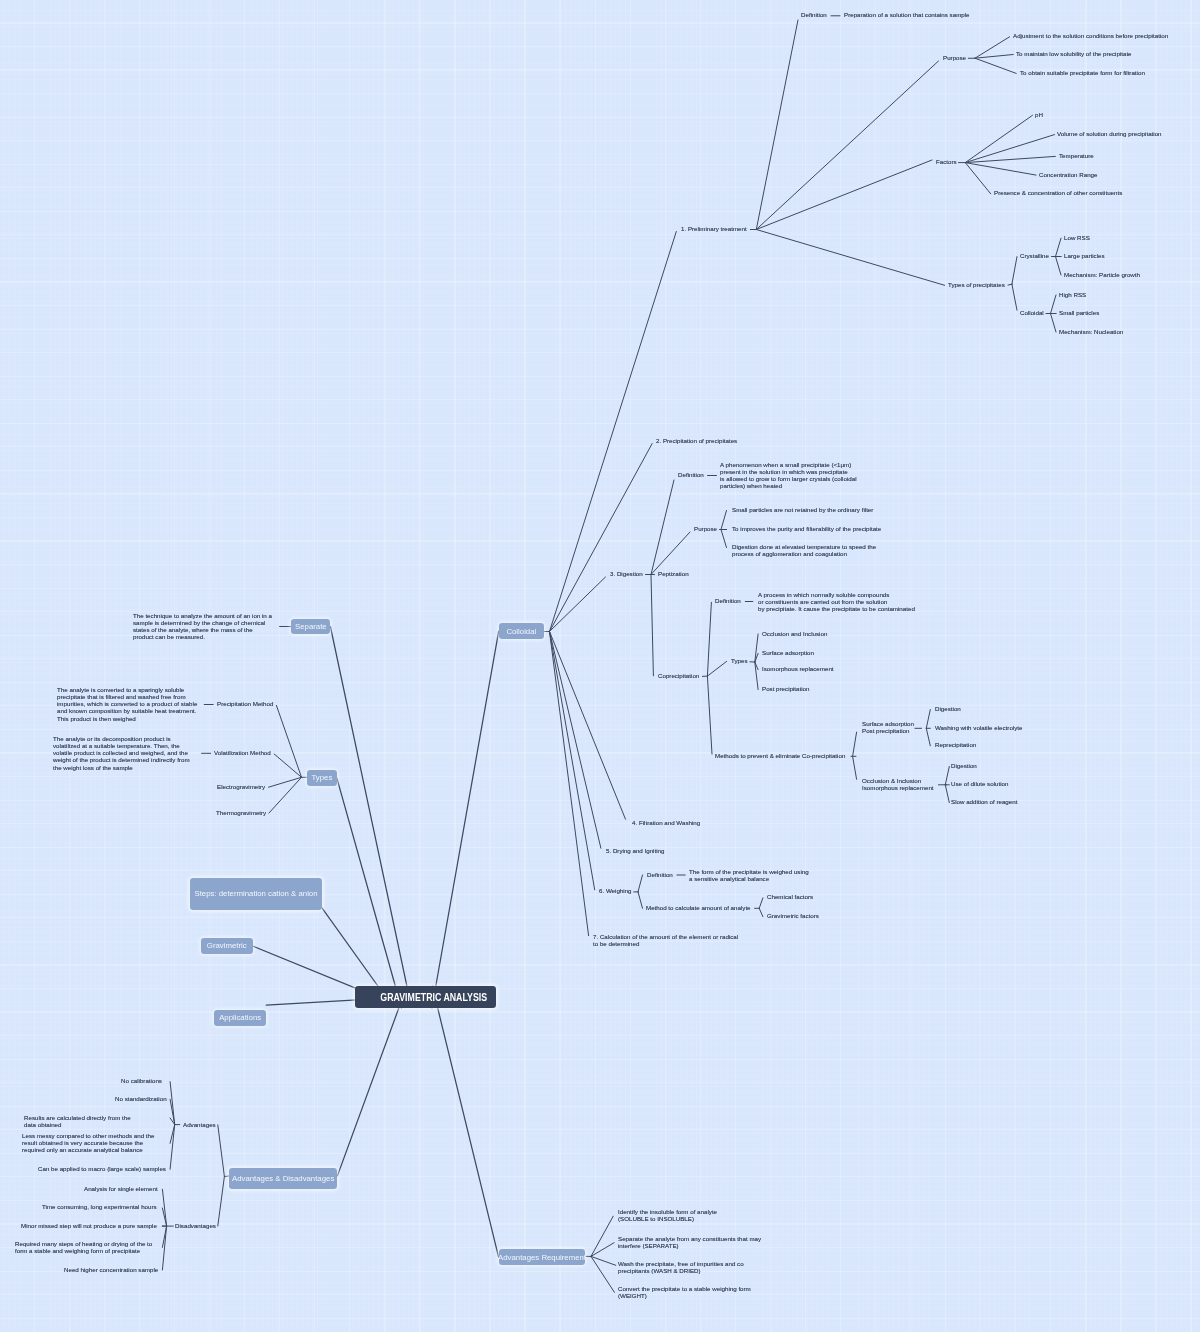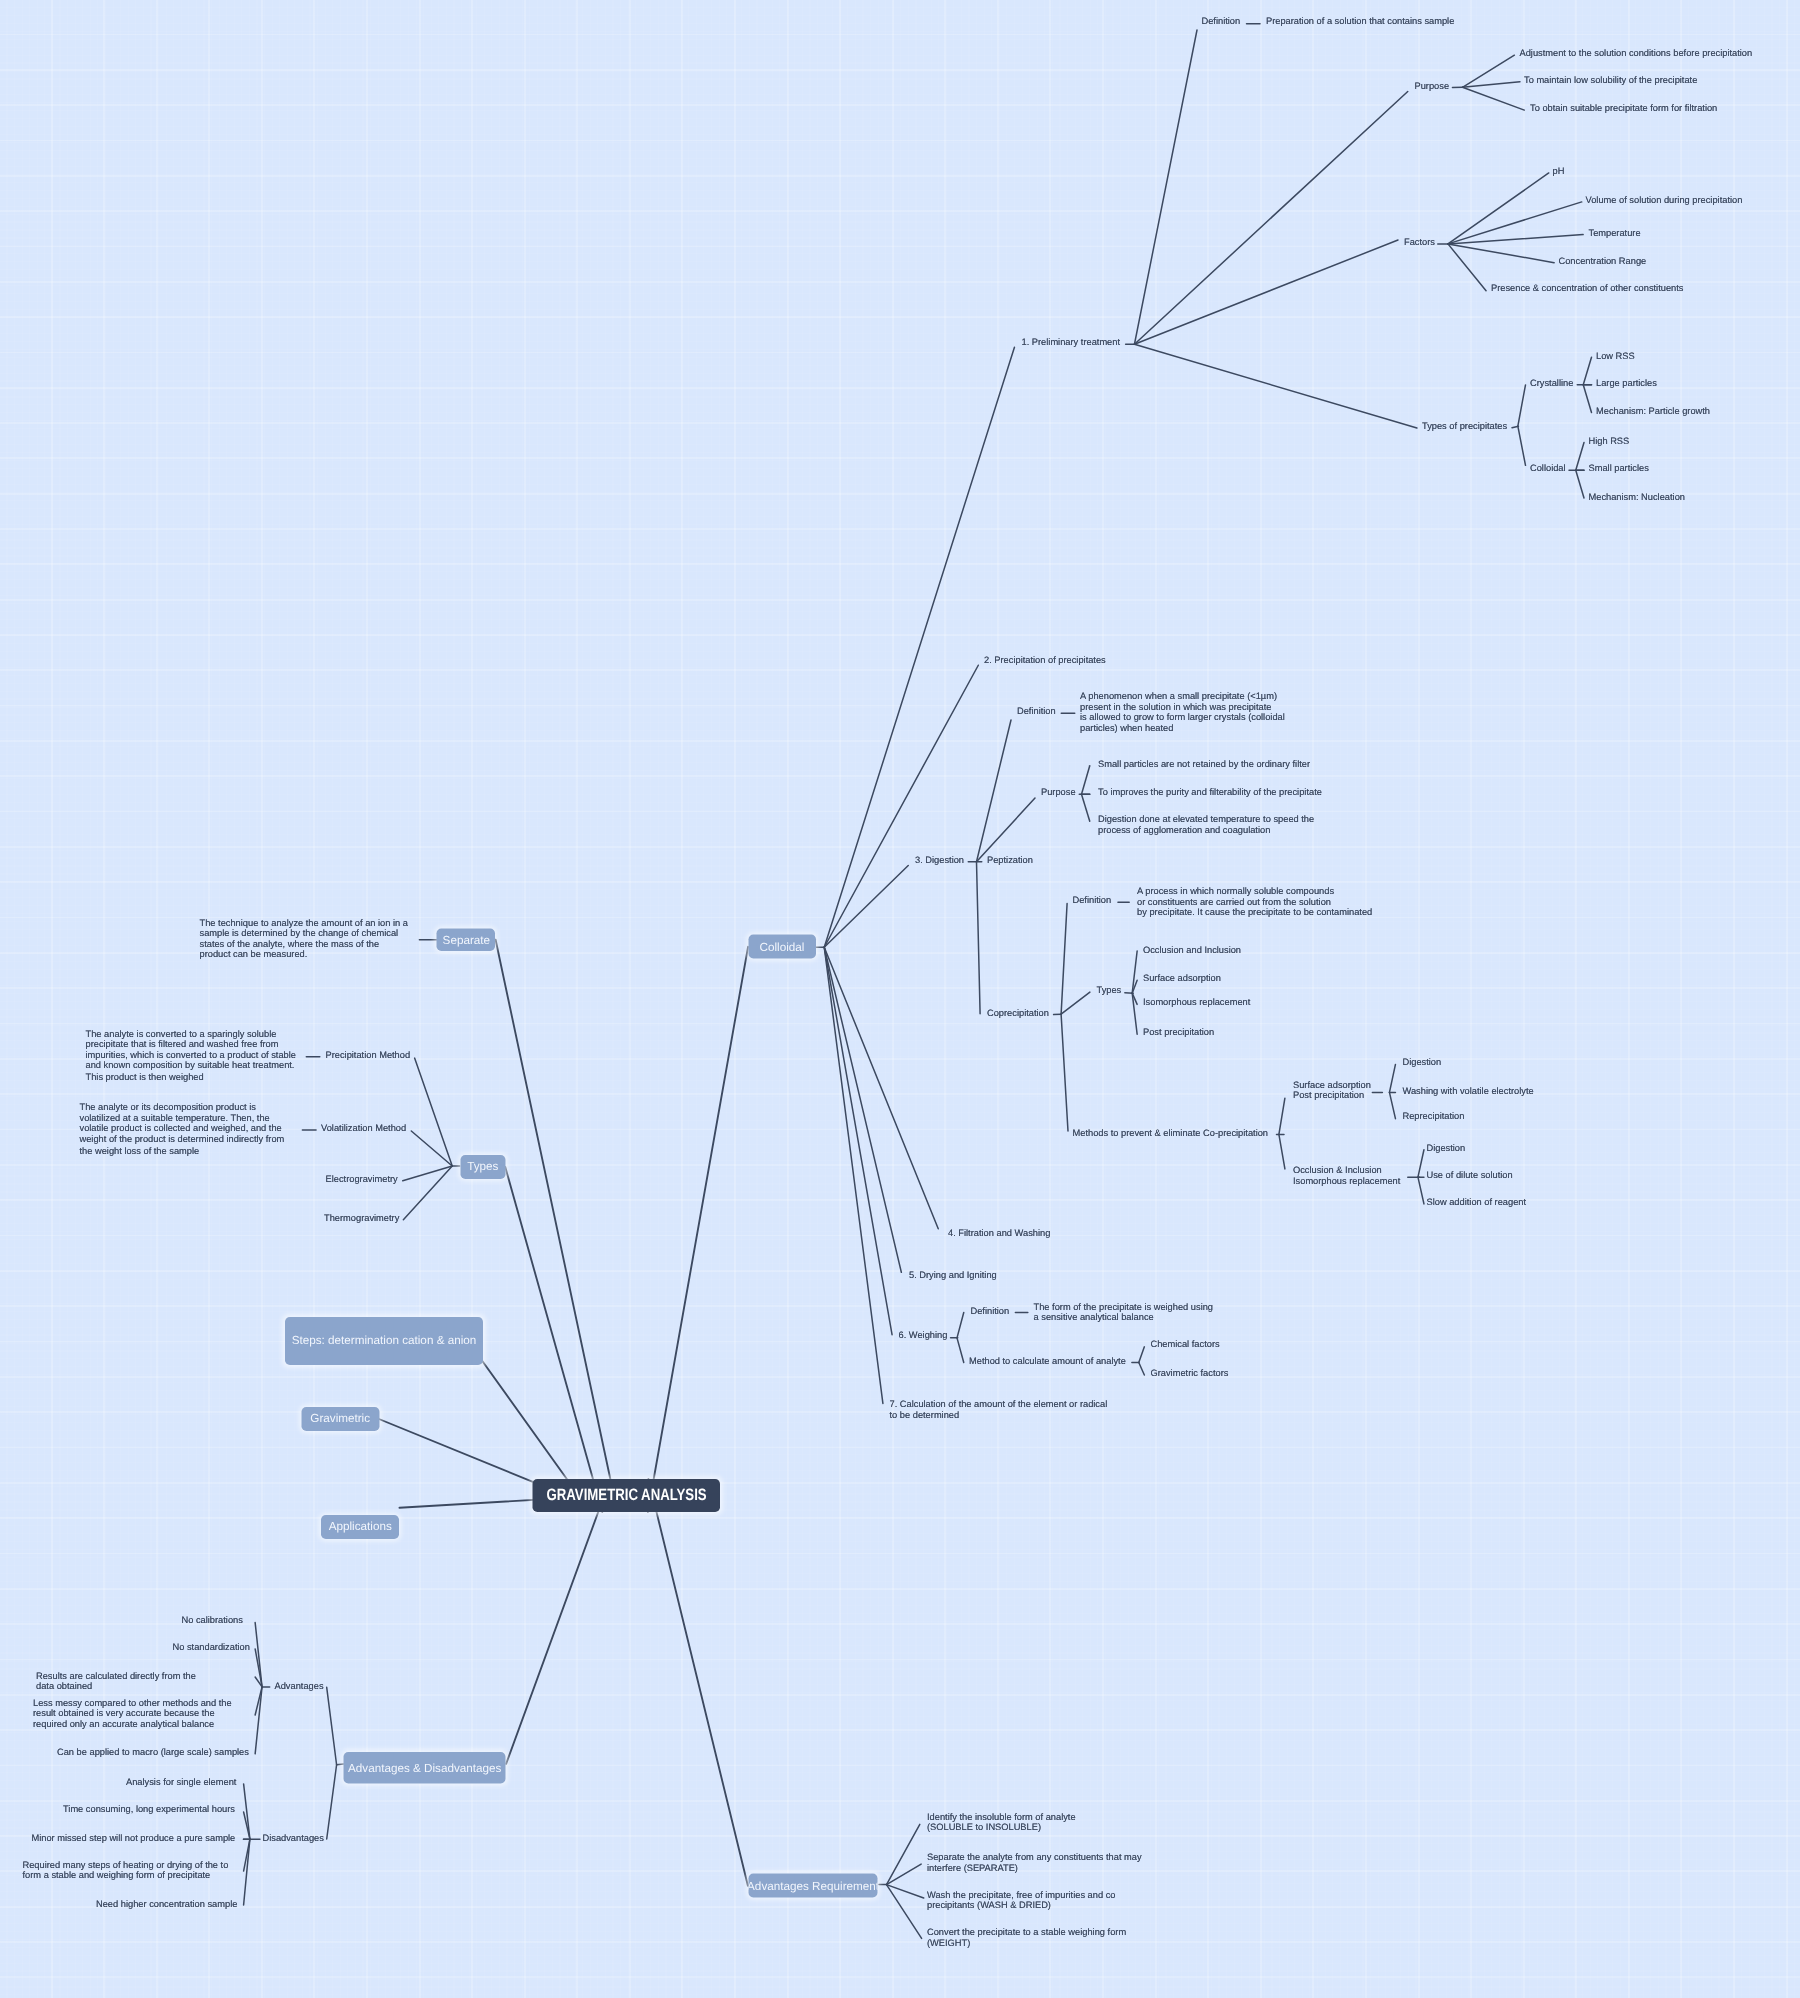--- a/index.html
+++ b/index.html
@@ -17,21 +17,21 @@
 #links path{fill:none;stroke:#3c4960;stroke-linecap:round;stroke-linejoin:round;}
 .lbl{position:absolute;color:#3f4c63;font-size:6.2px;line-height:7.15px;
   white-space:pre;will-change:transform;transform:translateZ(0);
   text-shadow:0 0 .28px rgba(63,76,99,.85);}
 .node{position:absolute;border-radius:3.2px;display:flex;align-items:center;
   justify-content:center;overflow:hidden;
   box-shadow:0 0 3.5px 1.5px rgba(255,255,255,.55);}
 .node.branch{background:#8ba5cc;}
 .node.branch .nodetext{color:#f2f6fd;font-size:7.8px;white-space:pre;
   display:inline-block;transform:translateZ(0);}
-.node.center{background:#36435b;}
+.node.center{background:#36435b;padding-left:16px;}
 .node.center .nodetext{color:#fff;font-size:11px;font-weight:bold;white-space:pre;
   display:inline-block;transform:scaleX(.80) translateZ(0);}
 </style>
 </head>
 <body>
 
 <div id="grid"></div>
 
 <svg id="links" viewBox="0 0 1200 1332">
   <path d="M330.4 626.5L410.5 1003.0" stroke-width="1.25"></path>

